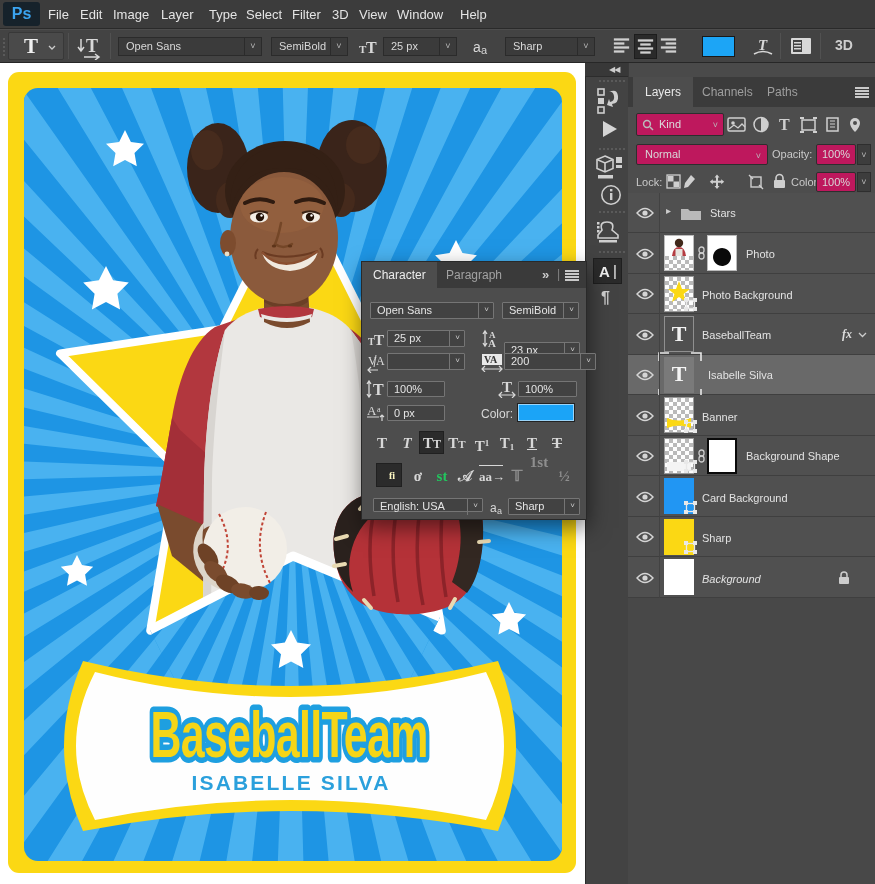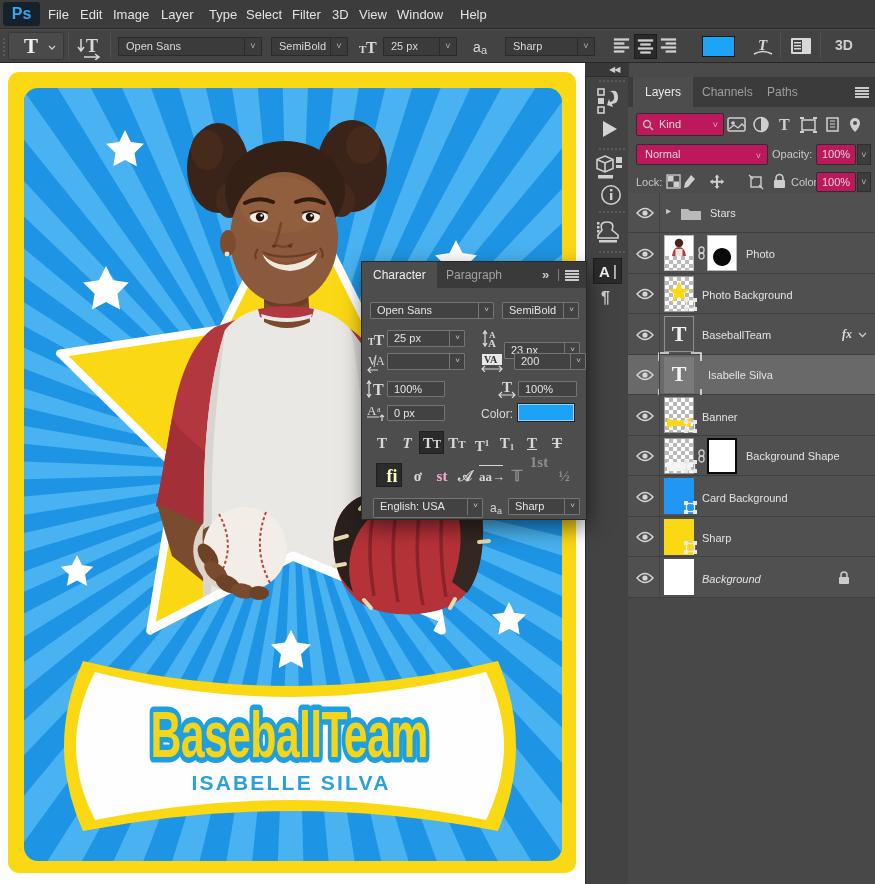--- a/index.html
+++ b/index.html
@@ -535,21 +535,21 @@
       <path d="M1,16 h10 M4,13 l-3,3 3,3" stroke="#d8d8d8" stroke-width="1.2" fill="none"></path>
     </svg>
     <div class="cfield" style="left:25px;top:91px;width:78px;height:17px">
       <span class="chev">˅</span>
     </div>
     <svg class="abs" style="left:119px;top:91px" width="22" height="19" viewBox="0 0 22 19">
       <rect x="1" y="1" width="20" height="11" fill="#e8e8e8"></rect>
       <text x="3" y="10" font-family="Liberation Serif" font-size="10" font-weight="bold" fill="#333">VA</text>
       <path d="M1,16 h20 M4,13 l-3,3 3,3 M18,13 l3,3 -3,3" stroke="#d8d8d8" stroke-width="1.2" fill="none"></path>
     </svg>
-    <div class="cfield" style="left:152px;top:91px;width:72px;height:17px">200<span class="chev">˅</span></div>
+    <div class="cfield" style="left:142px;top:91px;width:92px;height:17px">200<span class="chev">˅</span></div>
     <svg class="abs" style="left:4px;top:118px" width="20" height="18" viewBox="0 0 20 18">
       <path d="M3,2 v14 M1,4 l2,-3 2,3 M1,14 l2,3 2,-3" stroke="#d8d8d8" stroke-width="1.3" fill="none"></path>
       <text x="7" y="15" font-family="Liberation Serif" font-size="16" font-weight="bold" fill="#d8d8d8">T</text>
     </svg>
     <div class="cfield" style="left:25px;top:119px;width:58px;height:16px">100%</div>
     <svg class="abs" style="left:135px;top:118px" width="22" height="18" viewBox="0 0 22 18">
       <text x="5" y="12" font-family="Liberation Serif" font-size="15" font-weight="bold" fill="#d8d8d8">T</text>
       <path d="M2,15 h16 M5,12 l-3,3 3,3 M15,12 l3,3 -3,3" stroke="#d8d8d8" stroke-width="1.2" fill="none"></path>
     </svg>
     <div class="cfield" style="left:156px;top:119px;width:59px;height:16px">100%</div>
@@ -565,26 +565,26 @@
     <div class="tbtn" style="left:10px;top:170px;font-size:15px;width:20px;height:22px;line-height:22px">T</div>
     <div class="tbtn" style="left:35px;top:170px;font-size:15px;font-style:italic;width:20px;height:22px;line-height:22px">T</div>
     <div class="abs" style="left:57px;top:169px;width:25px;height:23px;background:#2b2b2b;border:1px solid #202020"></div>
     <div class="tbtn" style="left:60px;top:170px;font-size:15px;width:20px;height:22px;line-height:22px"><span style="font-size:15px">T</span><span style="font-size:12px">T</span></div>
     <div class="tbtn" style="left:85px;top:170px;font-size:15px;width:20px;height:22px;line-height:22px"><span style="font-size:15px">T</span><span style="font-size:11px">T</span></div>
     <div class="tbtn" style="left:110px;top:170px;font-size:15px;width:20px;height:22px;line-height:22px">T<span style="font-size:9px;vertical-align:5px">1</span></div>
     <div class="tbtn" style="left:135px;top:170px;font-size:15px;width:20px;height:22px;line-height:22px">T<span style="font-size:9px;vertical-align:-2px">1</span></div>
     <div class="tbtn" style="left:160px;top:170px;font-size:15px;text-decoration:underline;width:20px;height:22px;line-height:22px">T</div>
     <div class="tbtn" style="left:185px;top:170px;font-size:15px;text-decoration:line-through;width:20px;height:22px;line-height:22px">T</div>
     <div class="abs" style="left:14px;top:201px;width:26px;height:24px;background:#2b2b2b;border:1px solid #202020"></div>
-    <div class="tbtn" style="left:19px;top:203px;font-size:18px;color:#fef9c3;width:22px;height:22px;line-height:22px">fi</div>
+    <div class="tbtn" style="left:19px;top:203px;font-size:10px;color:#fef9c3;width:22px;height:22px;line-height:22px">fi</div>
     <div class="tbtn" style="left:45px;top:203px;font-size:15px;color:#d8d8d8;width:22px;height:22px;line-height:22px">ơ</div>
-    <div class="tbtn" style="left:69px;top:203px;font-size:15px;color:#f9a8d4;width:22px;height:22px;line-height:22px">st</div>
+    <div class="tbtn" style="left:69px;top:203px;font-size:15px;color:#22c55e;width:22px;height:22px;line-height:22px">st</div>
     <div class="tbtn" style="left:92px;top:203px;font-size:15px;color:#d8d8d8;width:22px;height:22px;line-height:22px">𝒜</div>
     <div class="tbtn" style="left:117px;top:203px;font-size:13px;color:#d8d8d8;width:24px;height:22px;line-height:22px;border-top:1.5px solid #d8d8d8">aa→</div>
     <div class="tbtn" style="left:144px;top:203px;font-size:15px;color:#8f8f8f;width:22px;height:22px;line-height:22px">𝕋</div>
     <div class="tbtn" style="left:166px;top:189px;font-size:15px;color:#8f8f8f;width:22px;height:22px;line-height:22px">1st</div>
     <div class="tbtn" style="left:191px;top:203px;font-size:15px;color:#8f8f8f;width:22px;height:22px;line-height:22px">½</div>
-    <div class="cfield" style="left:11px;top:236px;width:110px;height:20px">English: USA<span class="chev">˅</span></div>
+    <div class="cfield" style="left:11px;top:236px;width:110px;height:14px">English: USA<span class="chev">˅</span></div>
     <svg class="abs" style="left:127px;top:238px" width="18" height="15" viewBox="0 0 18 15">
       <text x="1" y="12" font-family="Liberation Sans" font-size="12" fill="#d8d8d8">a</text>
       <text x="8" y="14" font-family="Liberation Sans" font-size="9" fill="#d8d8d8">a</text>
     </svg>
     <div class="cfield" style="left:146px;top:236px;width:72px;height:17px">Sharp<span class="chev">˅</span></div>
   </div>
 </body></html>

